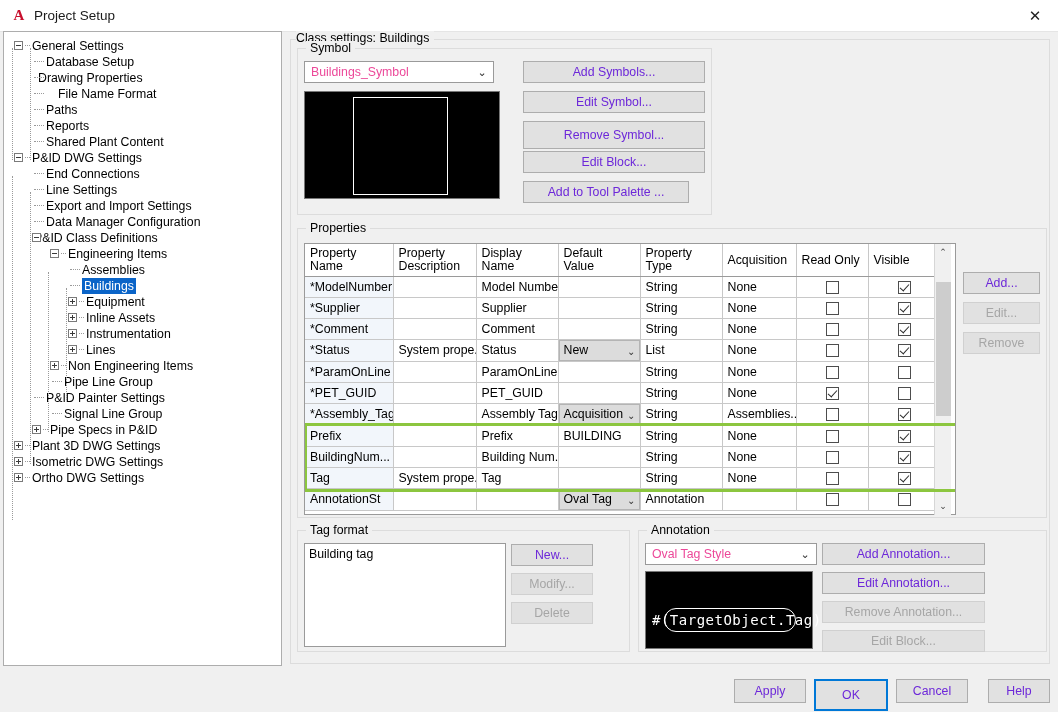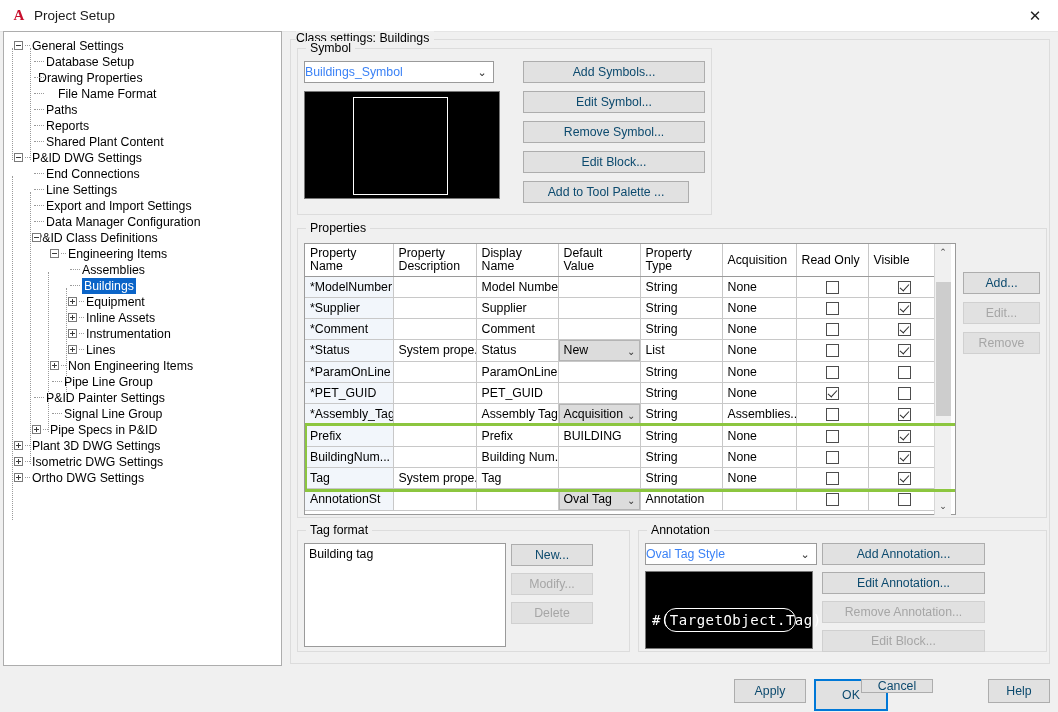--- a/index.html
+++ b/index.html
@@ -128,39 +128,39 @@
   
   #symbol-group { left: 7px; top: 20px; width: 415px; height: 167px; }
   .combo {
     position: absolute;
     background: #ffffff;
     border: 1px solid #9a9a9a;
     box-sizing: border-box;
     font-size: 12.3px;
     display: flex; align-items: center;
   }
-  .combo .combo-text { flex: 1; color: #3b82f6; }
+  .combo .combo-text { padding-left: 6px; flex: 1; color: #ec4899; }
   .combo .combo-arrow {
     width: 22px; text-align: center;
     font-size: 11px; color: #303030;
     line-height: 1;
   }
   .preview-black {
     position: absolute;
     background: #000000;
     border: 1px solid #777;
     box-sizing: border-box;
   }
   .btn {
     position: absolute;
     background: #e1e1e1;
     border: 1px solid #adadad;
     box-sizing: border-box;
     font-size: 12.3px;
-    color: #0c4a6e;
+    color: #6d28d9;
     display: flex; align-items: center; justify-content: center;
     text-align: center;
   }
   .btn.disabled { color: #a6a6a6; background: #e1e1e1; border-color: #d0d0d0; }
   .btn.default { border: 2px solid #0078d7; background: #e1e1e1; }
   
   #properties-group { left: 7px; top: 200px; width: 750px; height: 290px; }
   .table-wrap {
     position: absolute;
     left: 6px; top: 14px;
@@ -349,21 +349,21 @@
       <div class="combo" style="left:6px; top:12px; width:190px; height:22px;">
         <span class="combo-text">Buildings_Symbol</span>
         <span class="combo-arrow">⌄</span>
       </div>
       <div class="preview-black" style="left:6px; top:42px; width:196px; height:108px;">
         <div style="position:absolute;left:48px;top:5px;width:95px;height:98px;border:1.5px solid #fff;box-sizing:border-box;"></div>
       </div>
       <div id="symbol-buttons-host">
           <div class="btn" style="left: 225px; top: 12px; width: 182px; height: 22px;">Add Symbols...</div>
           <div class="btn" style="left: 225px; top: 42px; width: 182px; height: 22px;">Edit Symbol...</div>
-          <div class="btn" style="left: 225px; top: 72px; width: 182px; height: 22px;">Remove Symbol...</div>
+          <div class="btn" style="left: 225px; top: 72px; width: 182px; height: 28px;">Remove Symbol...</div>
           <div class="btn" style="left: 225px; top: 102px; width: 182px; height: 22px;">Edit Block...</div>
           <div class="btn" style="left: 225px; top: 132px; width: 166px; height: 22px;">Add to Tool Palette ...</div>
         </div>
     </div>
 
     <div class="group" id="properties-group">
       <div class="group-title">Properties</div>
 
       <div class="table-wrap">
         <table class="props">
@@ -553,17 +553,17 @@
           <div class="btn disabled" style="left: 183px; top: 70px; width: 163px; height: 22px;">Remove Annotation...</div>
           <div class="btn disabled" style="left: 183px; top: 99px; width: 163px; height: 22px;">Edit Block...</div>
         </div>
     </div>
   </div>
 
   <div class="bottombar">
     <div id="footer-buttons-host">
         <div class="btn" style="left: 734px; top: 7px; width: 72px; height: 24px;">Apply</div>
         <div class="btn default" style="left: 814px; top: 7px; width: 74px; height: 32px;">OK</div>
-        <div class="btn" style="left: 861px; top: 7px; width: 72px; height: 14px;">Cancel</div>
+        <div class="btn" style="left: 896px; top: 7px; width: 72px; height: 24px;">Cancel</div>
         <div class="btn" style="left: 988px; top: 7px; width: 62px; height: 24px;">Help</div>
       </div>
   </div>
 </div>
 
 </body></html>

